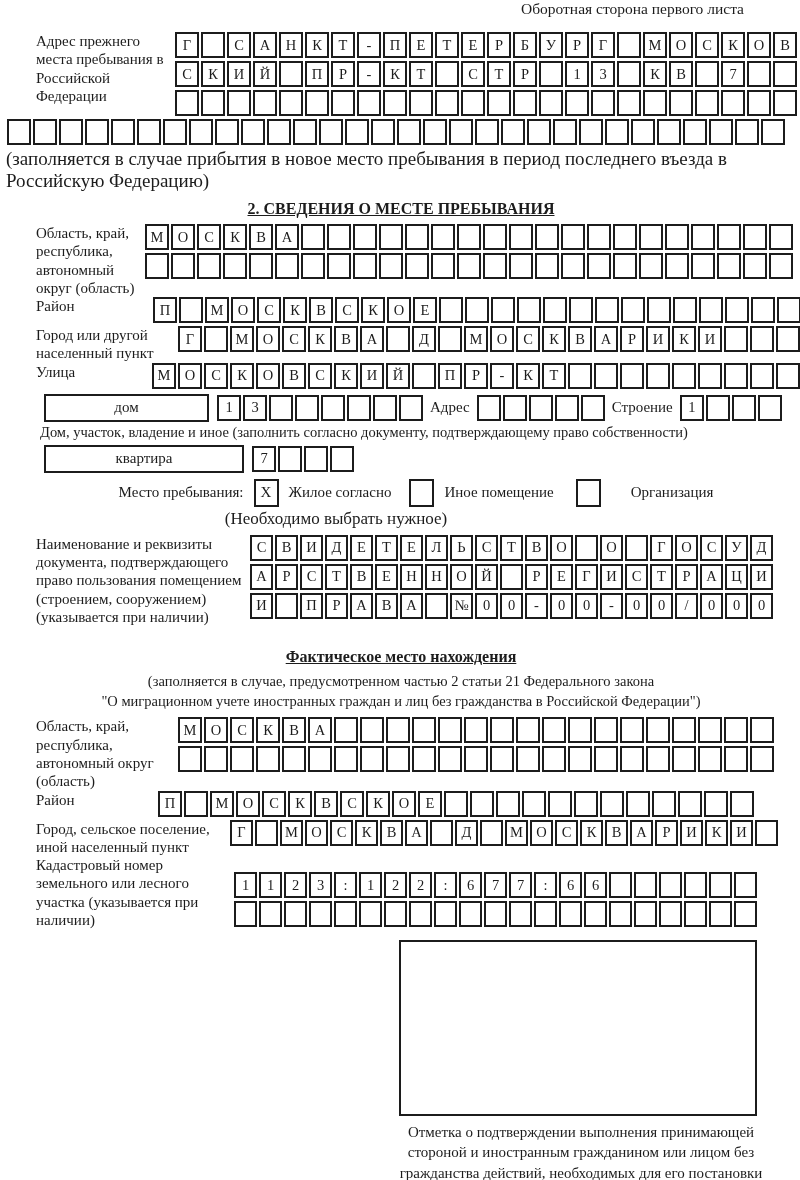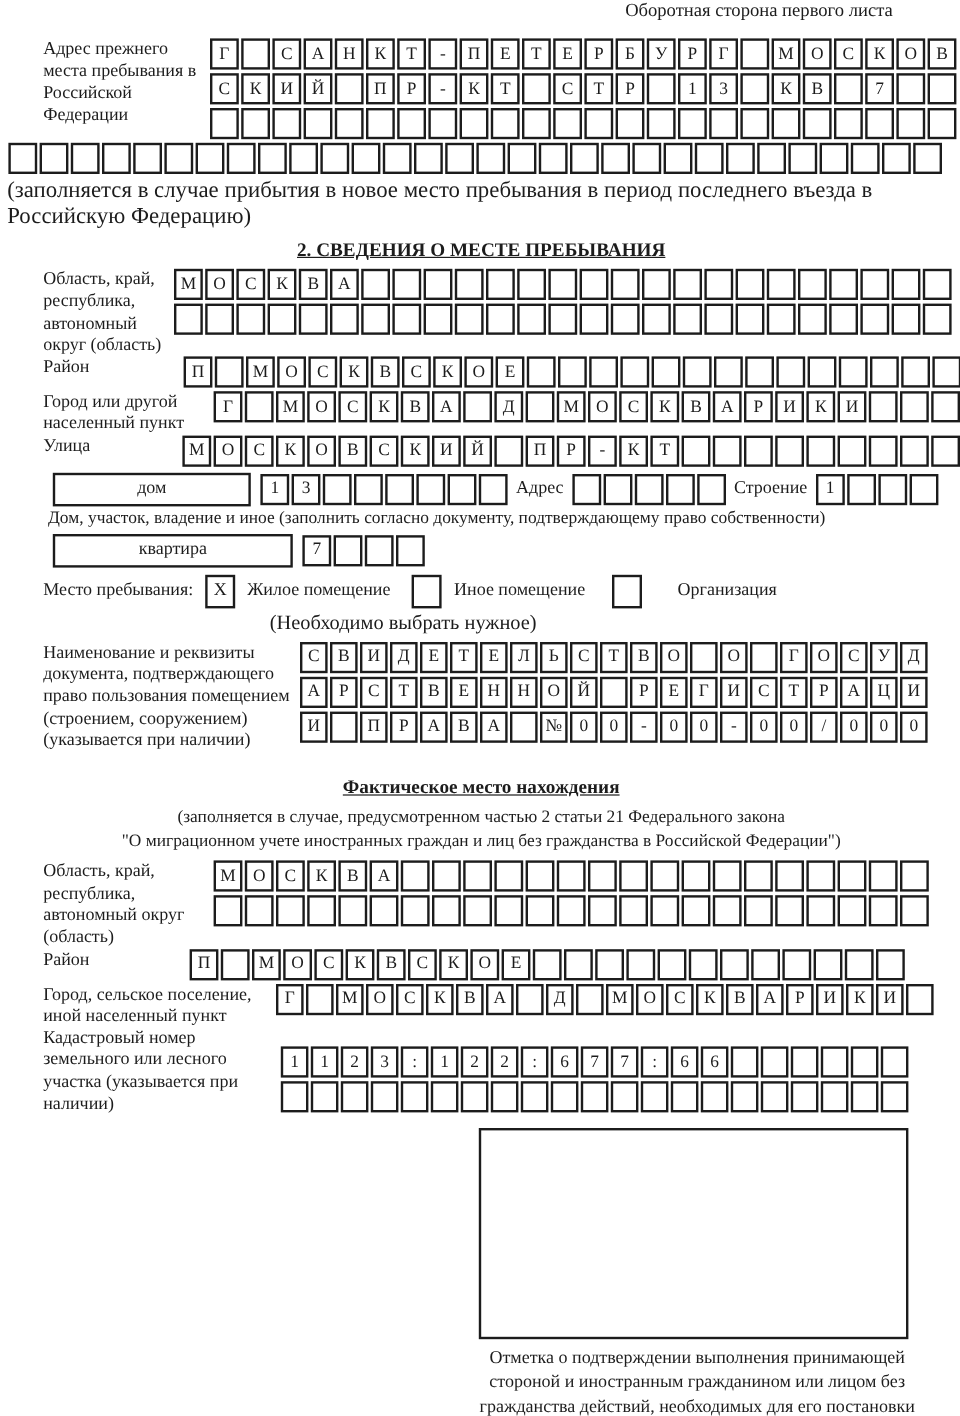--- a/index.html
+++ b/index.html
@@ -32,21 +32,21 @@
 
   .sec-title { text-align:center; font-weight:bold; font-size:16px; margin:8px 0 6px 0;text-decoration:underline; }
 
   .widebox {
     height:28px; border:2px solid #1c1c1c; display:flex; align-items:center;
     justify-content:center; font-size:15px; flex:0 0 auto; background:#fff;
   }
   .house-row, .apt-row { display:flex; align-items:center; margin:2px 0 2px 38px; }
   .inline-lbl { font-size:15px; margin:0 7px 0 5px; white-space:nowrap; }
 
-  .stay-row { display:flex; align-items:center; margin:6px 0 2px 30px; font-size:15px; }
+  .stay-row { display:flex; align-items:center; margin:6px 0 2px 30px; font-size:15px;justify-content:center; }
   .chkbox {
     width:25px; height:28px; border:2px solid #1c1c1c; margin:0 10px;
     display:flex; align-items:center; justify-content:center; font-size:15px; flex:0 0 auto;
   }
   .stay-hint { font-size:17px; text-align:center; width:380px; margin:1px 0 6px 140px; }
 
   .subtitle { text-align:center; font-size:14.5px; line-height:1.35; }
 
   .stamp-wrap { margin-left:389px; margin-top:10px; width:372px; }
   .stamp-box { width:358px; height:176px; border:2px solid #1c1c1c; margin-left:4px; }
@@ -369,21 +369,21 @@
         <div class="cell">7</div>
         <div class="cell"></div>
         <div class="cell"></div>
         <div class="cell"></div>
       </div>
   </div>
 
   <div class="stay-row">
     <span>Место пребывания:</span>
     <div class="chkbox">X</div>
-    <span>Жилое помещение</span>
+    <span>Жилое согласно</span>
     <div class="chkbox" style="margin-left:18px;"></div>
     <span>Иное помещение</span>
     <div class="chkbox" style="margin-left:22px;"></div>
     <span style="margin-left:20px;">Организация</span>
   </div>
   <div class="stay-hint">(Необходимо выбрать нужное)</div>
 
   <div class="frow">
     <div class="lbl" style="width:244px;">Наименование и реквизиты документа, подтверждающего право пользования помещением (строением, сооружением) (указывается при наличии)</div>
     <div class="gridcol">

